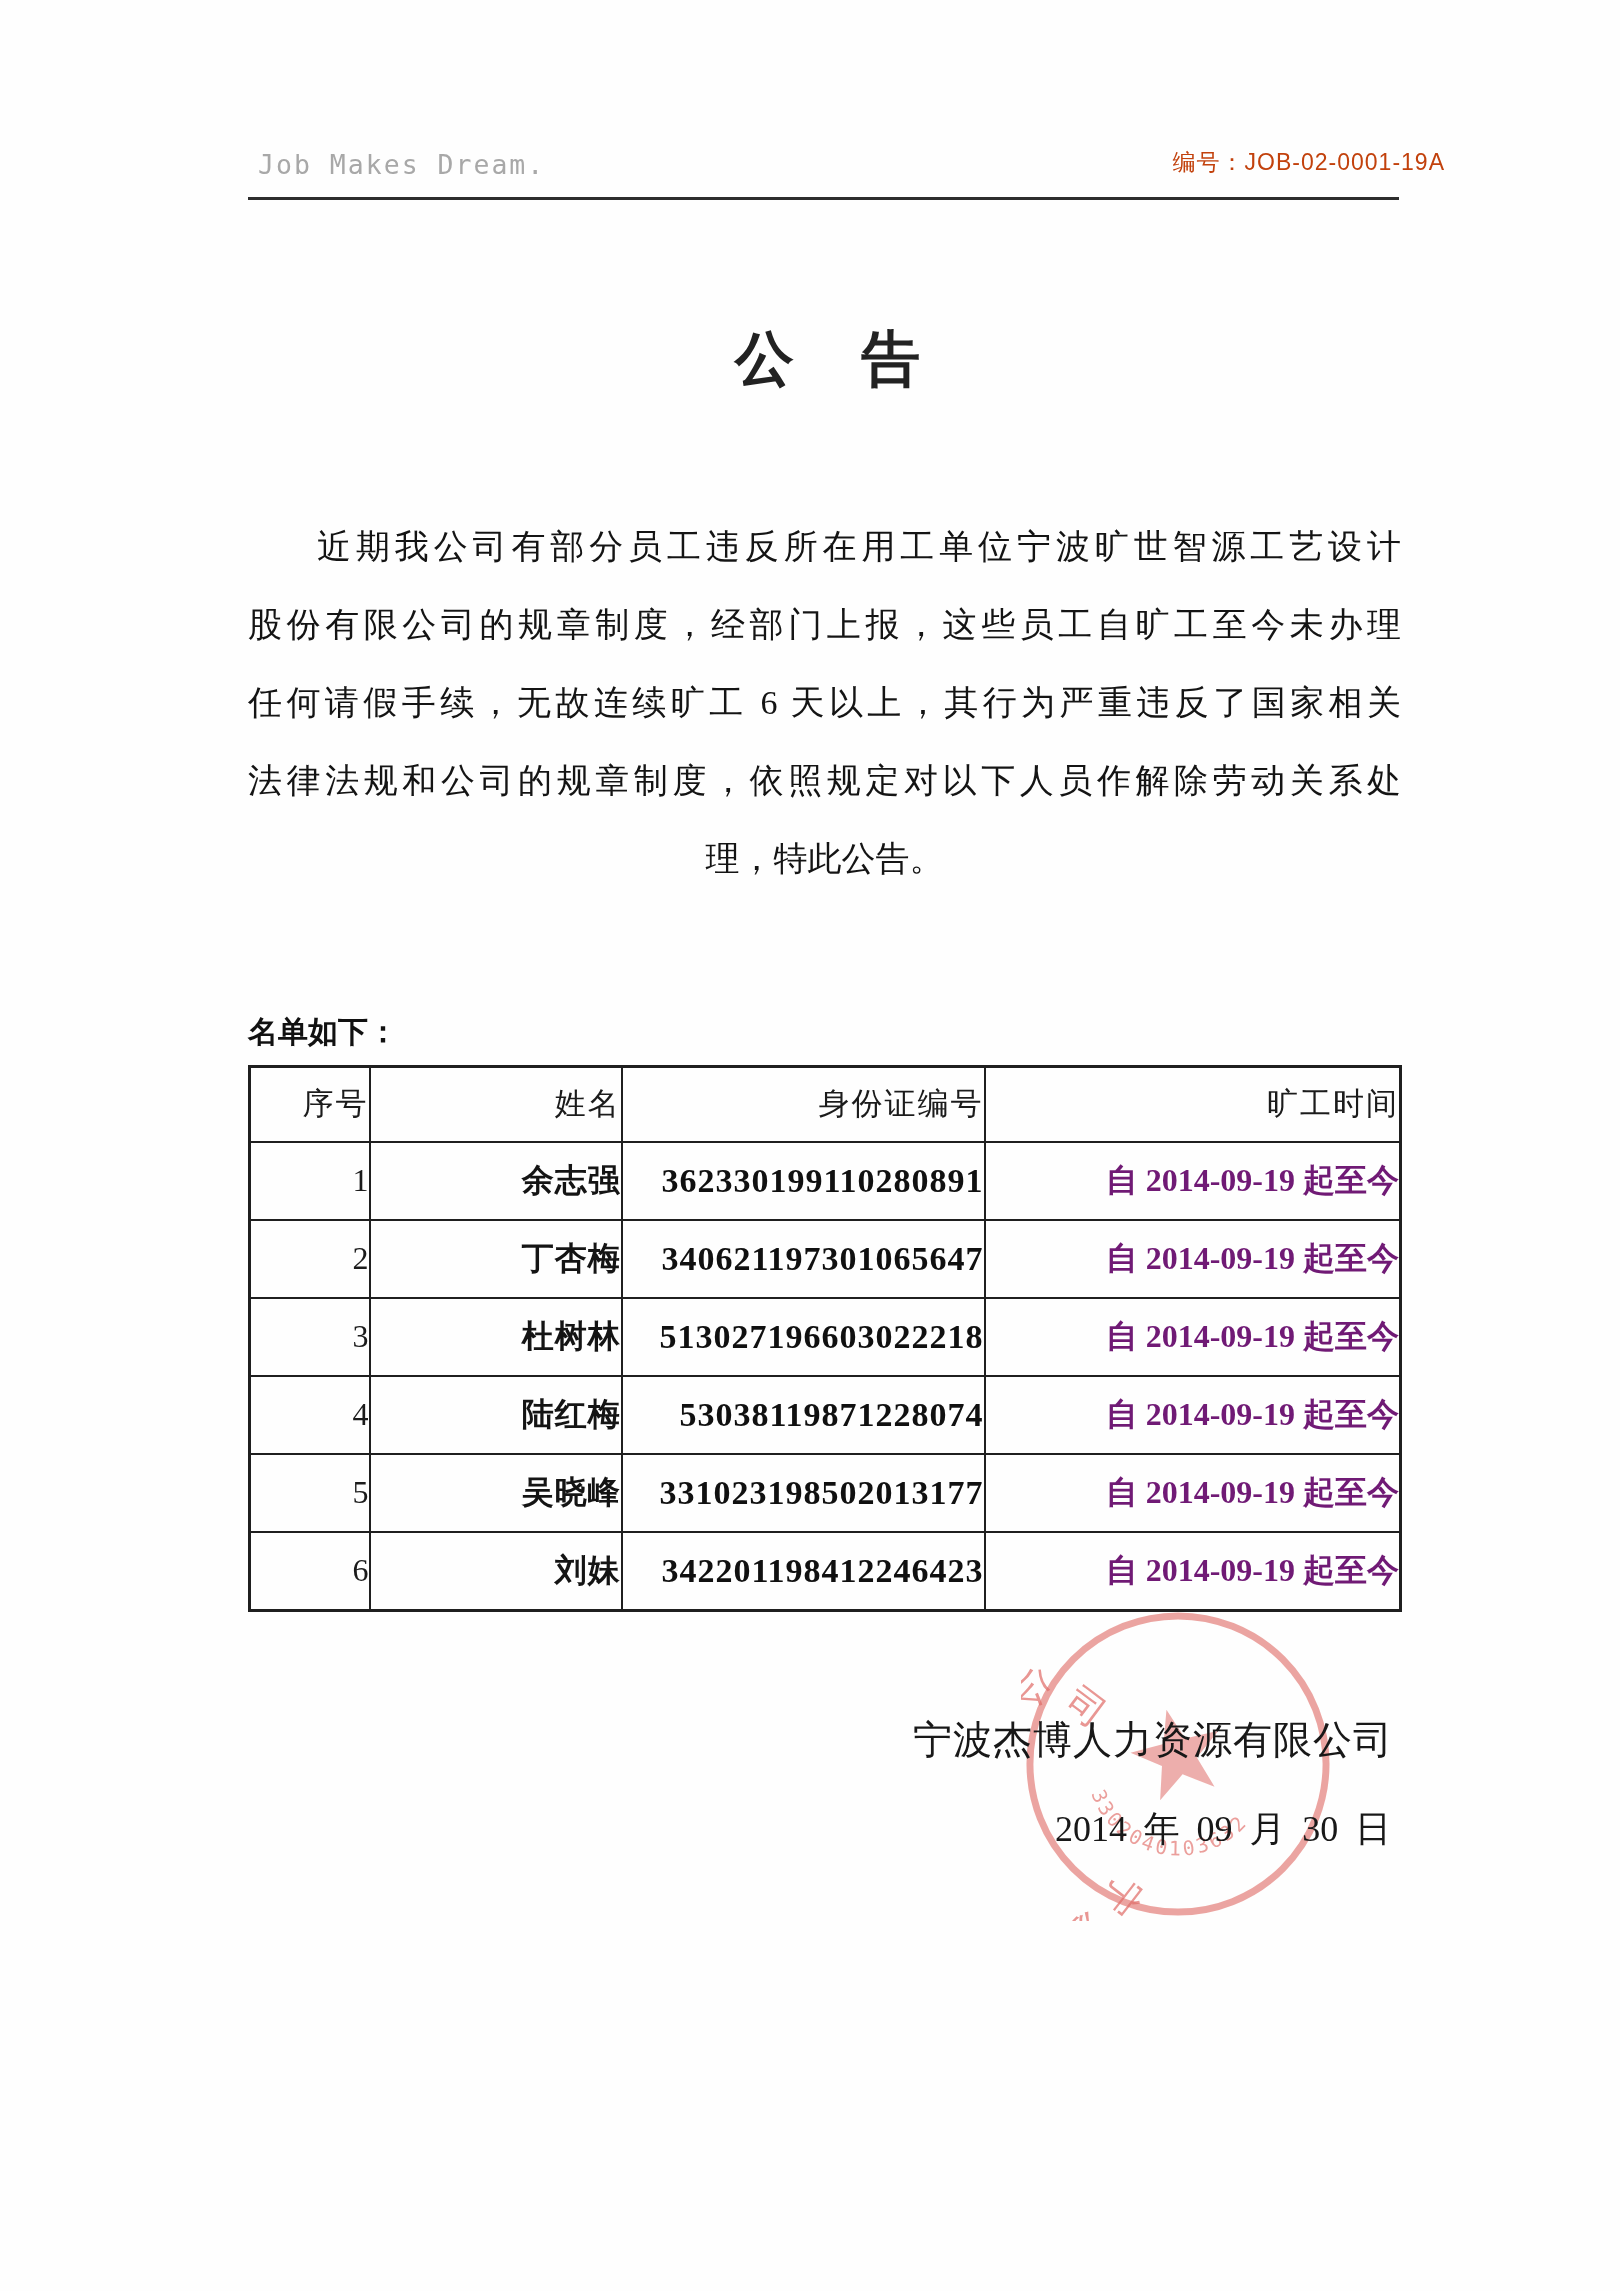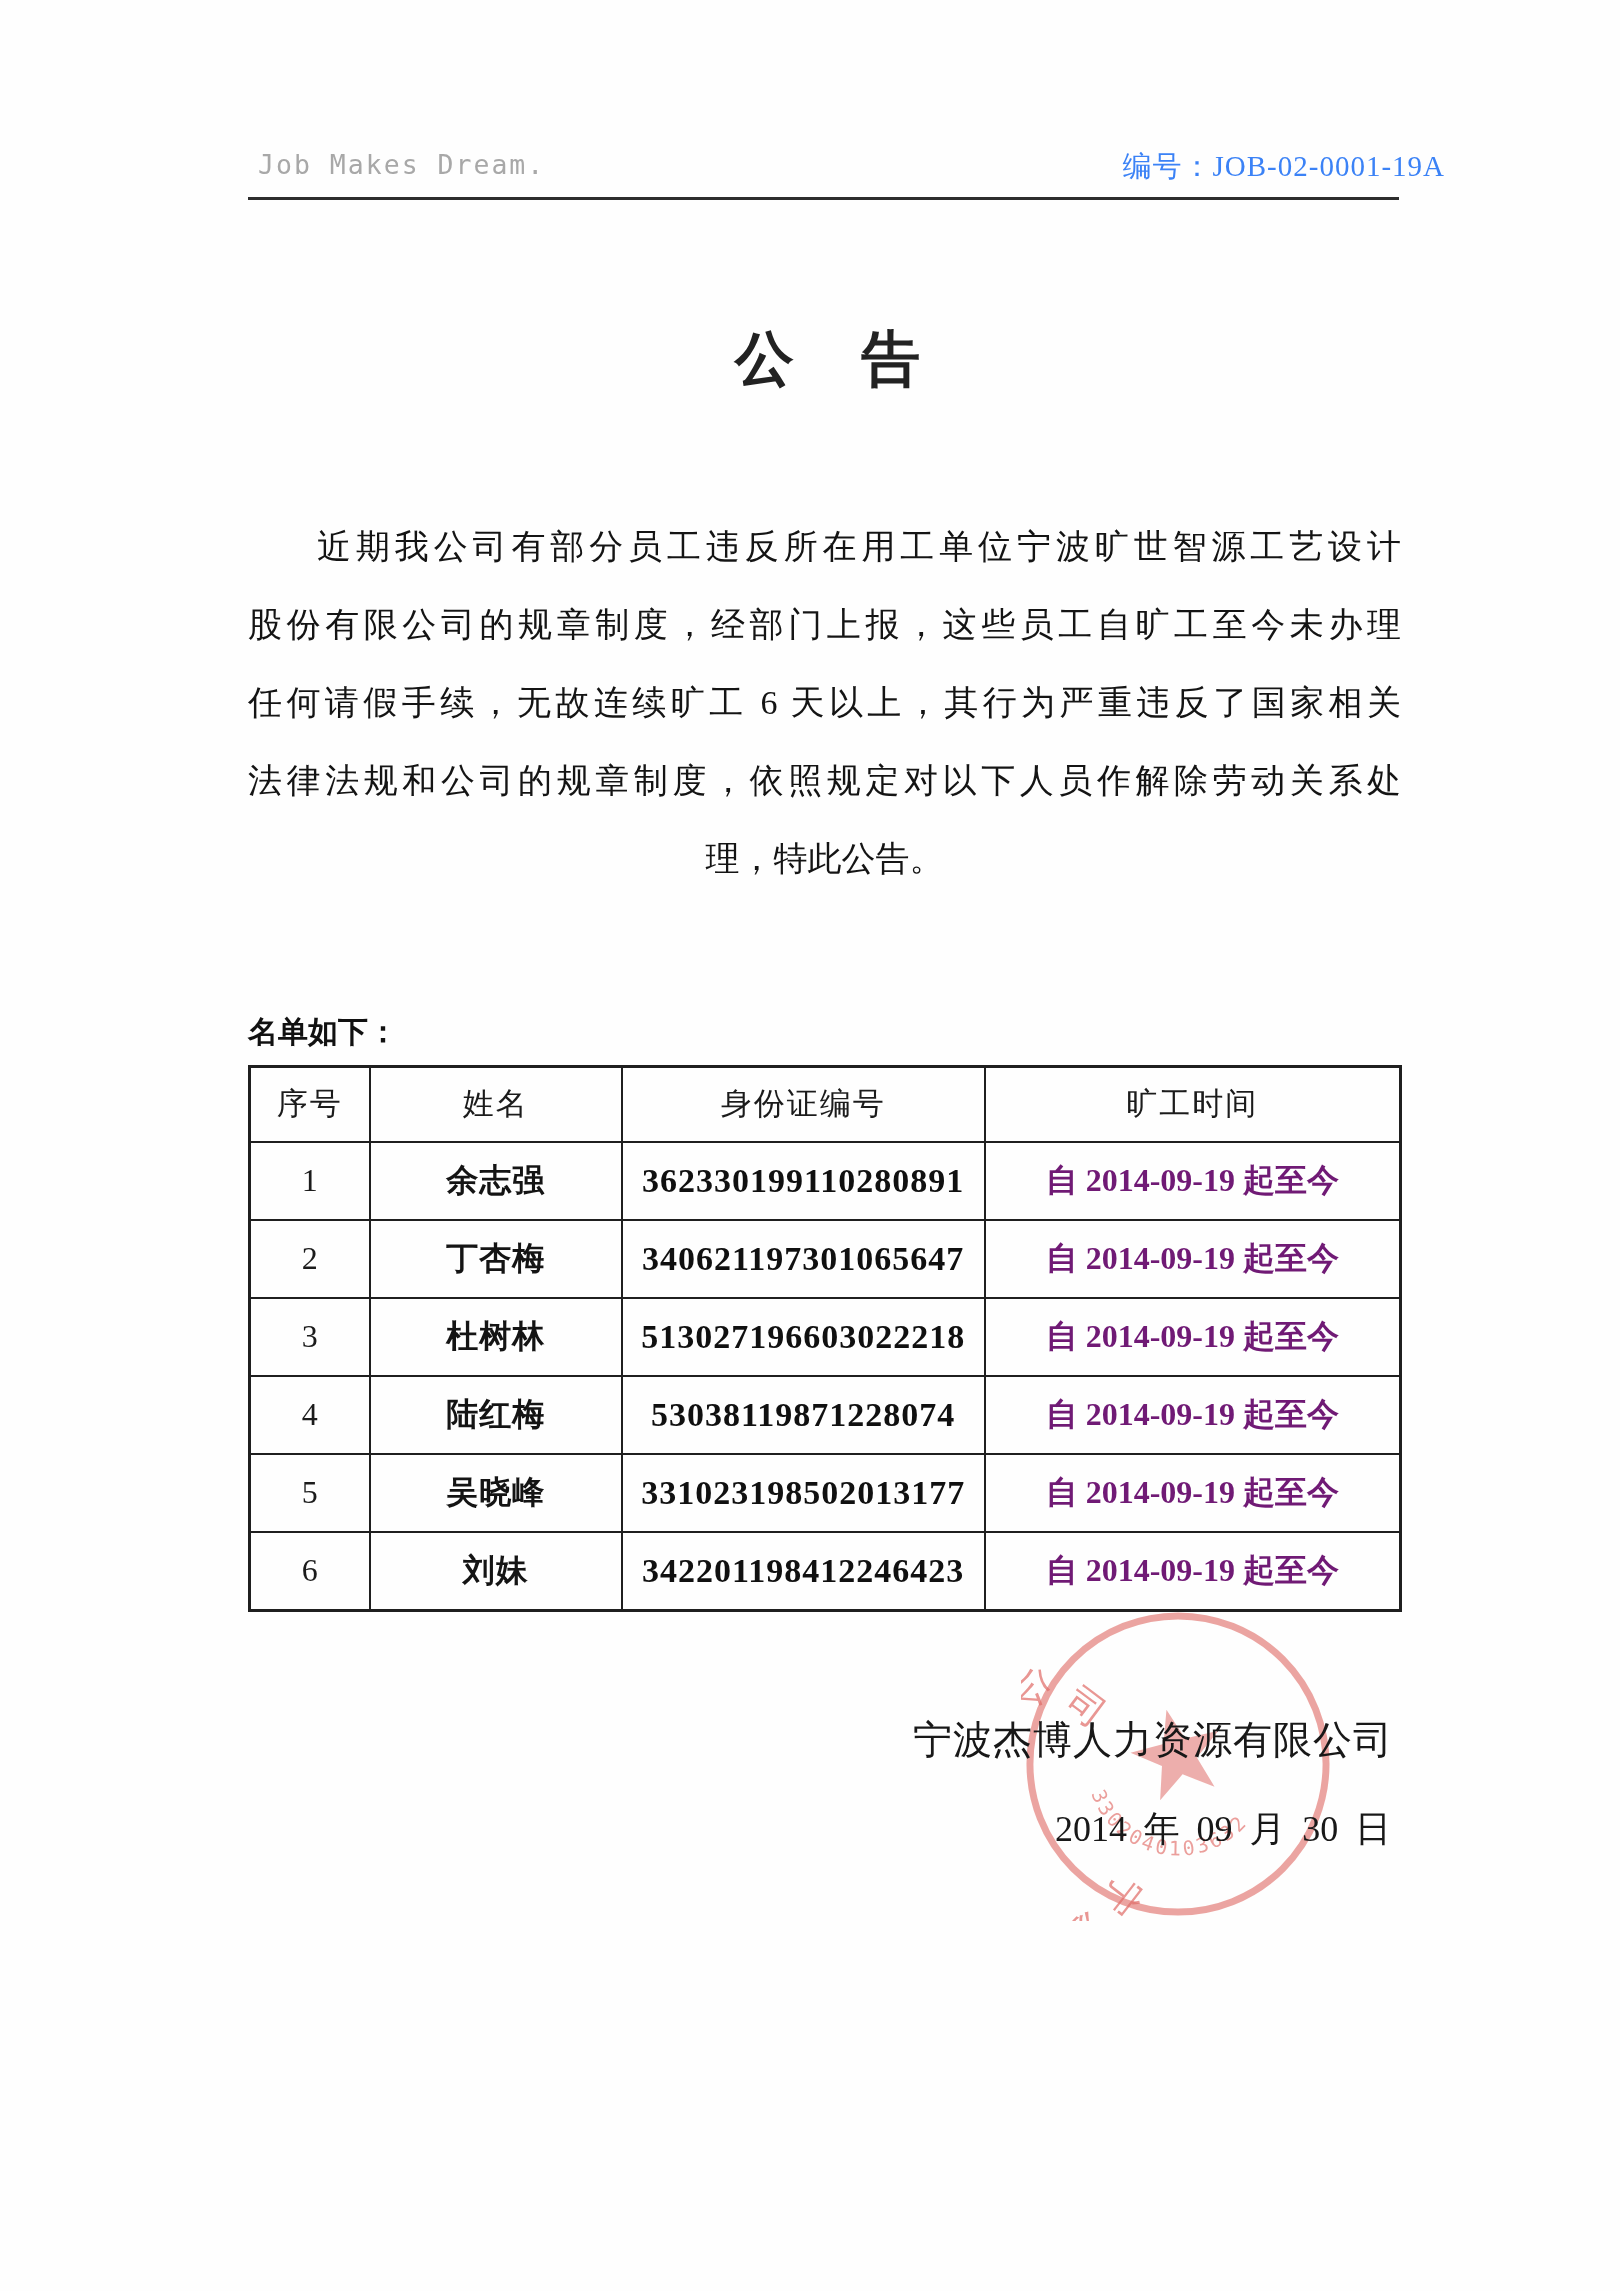--- a/index.html
+++ b/index.html
@@ -14,22 +14,22 @@
     padding-left:48px;
   }
   
   .slogan{
     position:absolute;left:258px;top:149px;
     font-family:"DejaVu Sans Mono",monospace;
     font-size:26.5px;color:#a8a8a8;letter-spacing:2px;
   }
   .doc-no{
     position:absolute;right:223px;top:147px;
-    font-family:Liberation Serif, serif;
-    font-size:29px;color:#3b82f6;letter-spacing:1px;
+    font-family:Liberation Sans, sans-serif;
+    font-size:23px;color:#c2410c;letter-spacing:1px;
   }
   .rule{
     position:absolute;left:248px;top:197px;
     width:1151px;height:2.9px;background:#2d2d2d;
   }
   
   .title{
     position:absolute;left:252px;top:320px;width:1151px;
     text-align:center;font-size:59px;font-weight:bold;
     word-spacing:51px;color:#222;
@@ -55,21 +55,21 @@
     font-size:30px;font-weight:bold;color:#111;
   }
   
   table.roster{
     position:absolute;left:248px;top:1065px;
     width:1154px;height:547px;
     border-collapse:collapse;table-layout:fixed;
   }
   table.roster td{
     border:2px solid #1f1f1f;
-    text-align:center;vertical-align:middle;
+    text-align:right;vertical-align:middle;
     padding:0;
   }
   table.roster tr:first-child td{border-top-width:3.9px;}
   table.roster tr:last-child td{border-bottom-width:3.9px;}
   table.roster td:first-child{border-left-width:3.9px;}
   table.roster td:last-child{border-right-width:3.9px;font-family:Liberation Serif, serif;}
   .col-seq{width:10.3%;}
   .col-name{width:21.9%;}
   .col-id{width:31.6%;}
   .col-time{width:36.2%;}

